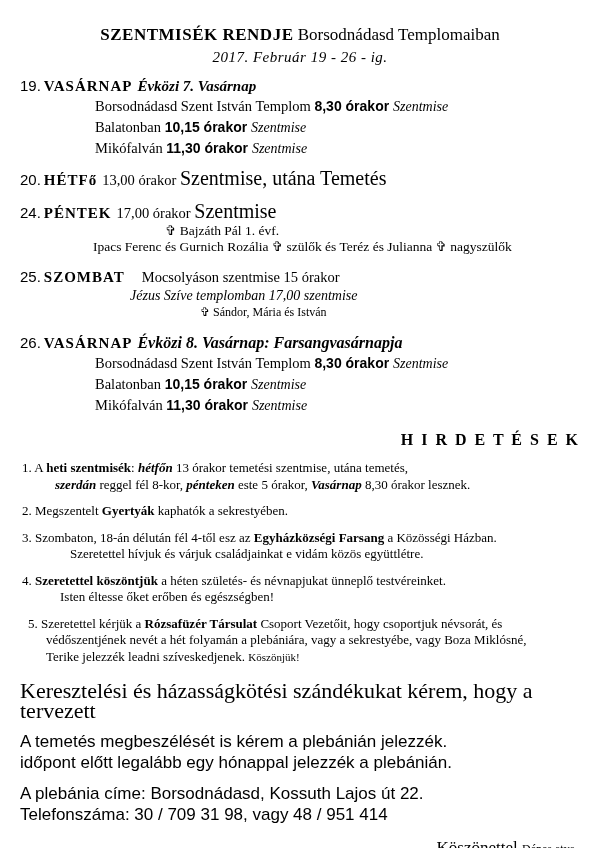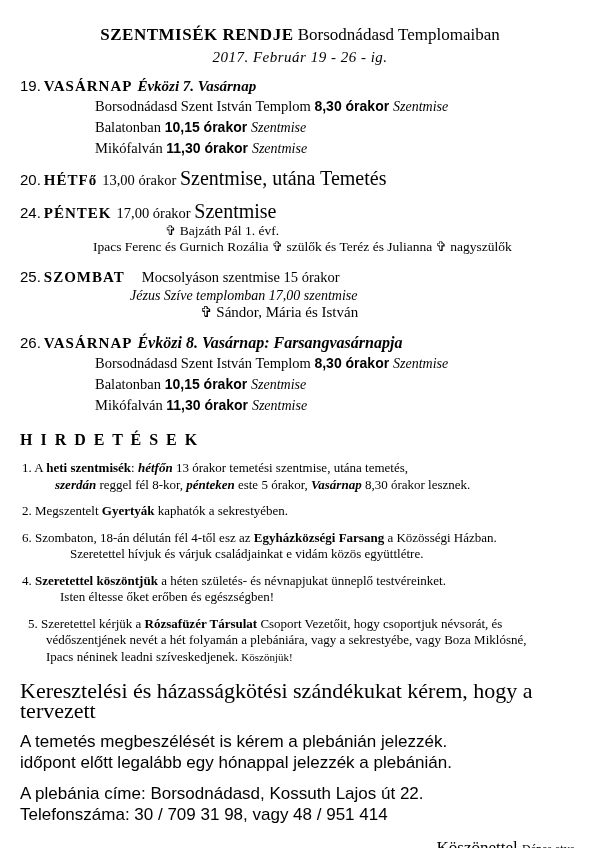--- a/index.html
+++ b/index.html
@@ -21,24 +21,24 @@
   .dtitle.big { font-size:16px; }
   .inline-time { font-size:14.5px; }
   .inline-kind { font-size:20px; }
   .mass { margin-left:75px; font-size:14.5px; line-height:20px; }
   .tb { font-family:"Liberation Sans", sans-serif; font-weight:700; font-size:14px; }
   .kind { font-style:italic; font-size:14px; }
   .mem1 { margin-left:145px; font-size:13.5px; line-height:16px; }
   .mem2 { margin-left:73px; font-size:13.5px; line-height:16px; }
   .sat1 { margin-left:12px; font-size:14.5px; }
   .sat2 { margin-left:110px; font-style:italic; font-size:14px; line-height:17px; }
-  .sat3 { margin-left:180px; font-size:15px; line-height:17px; }
+  .sat3 { margin-left:180px; font-size:12px; line-height:17px; }
   .mt6{margin-top:6px}.mt10{margin-top:10px}.mt12{margin-top:12px}.mt16{margin-top:16px}
   
-  .ann-heading { text-align:left; font-weight:700; font-size:16px; letter-spacing:2px; line-height:20px; margin-top:14px; }
+  .ann-heading { text-align:right; font-weight:700; font-size:16px; letter-spacing:2px; line-height:20px; margin-top:14px; }
   .aitem { font-size:13px; line-height:16.5px; margin-top:10px; margin-left:2px; }
   .aitem b { font-weight:700; }
   .bi { font-weight:700; font-style:italic; }
   .cont1 { margin-left:33px; }
   .cont2 { margin-left:48px; }
   .cont3 { margin-left:38px; }
   .cont5 { margin-left:18px; }
   .item5 { margin-left:8px; }
   .small-thanks { font-size:11px; }
   
@@ -81,33 +81,33 @@
   <div class="aitem">
     <div><span>1. A </span><b>heti szentmisék</b><span>: </span><span class="bi">hétfőn</span><span> 13 órakor temetési szentmise, utána temetés,</span></div>
     <div class="cont1"><span class="bi">szerdán</span><span> reggel fél 8-kor, </span><span class="bi">pénteken</span><span> este 5 órakor, </span><span class="bi">Vasárnap</span><span> 8,30 órakor lesznek.</span></div>
   </div>
 
   <div class="aitem">
     <div><span>2. Megszentelt </span><b>Gyertyák</b><span> kaphatók a sekrestyében.</span></div>
   </div>
 
   <div class="aitem">
-    <div><span>6. Szombaton, 18-án délután fél 4-től esz az </span><b>Egyházközségi Farsang</b><span> a Közösségi Házban.</span></div>
+    <div><span>3. Szombaton, 18-án délután fél 4-től esz az </span><b>Egyházközségi Farsang</b><span> a Közösségi Házban.</span></div>
     <div class="cont2">Szeretettel hívjuk és várjuk családjainkat e vidám közös együttlétre.</div>
   </div>
 
   <div class="aitem">
     <div><span>4. </span><b>Szeretettel köszöntjük</b><span> a héten születés- és névnapjukat ünneplő testvéreinket.</span></div>
     <div class="cont3">Isten éltesse őket erőben és egészségben!</div>
   </div>
 
   <div class="aitem item5">
     <div><span>5. Szeretettel kérjük a </span><b>Rózsafüzér Társulat</b><span> Csoport Vezetőit, hogy csoportjuk névsorát, és</span></div>
     <div class="cont5">védőszentjének nevét a hét folyamán a plebániára, vagy a sekrestyébe, vagy Boza Miklósné,</div>
-    <div class="cont5"><span>Ipacs néninek leadni szíveskedjenek. </span><span class="small-thanks">Köszönjük!</span></div>
+    <div class="cont5"><span>Terike jelezzék leadni szíveskedjenek. </span><span class="small-thanks">Köszönjük!</span></div>
   </div>
 
   <div class="f-serif-big mt16">Keresztelési és házasságkötési szándékukat kérem, hogy a tervezett</div>
   <div class="f-sans mt10">A temetés megbeszélését is kérem a plebánián jelezzék.</div>
   <div class="f-sans">időpont előtt legalább egy hónappal jelezzék a plebánián.</div>
   <div class="f-sans mt10">A plebánia címe: Borsodnádasd, Kossuth Lajos út 22.</div>
   <div class="f-sans">Telefonszáma: 30 / 709 31 98, vagy 48 / 951 414</div>
 
   <div class="signature"><span>Köszönettel </span><span class="sig-name">Dénes atya.</span></div>
 

